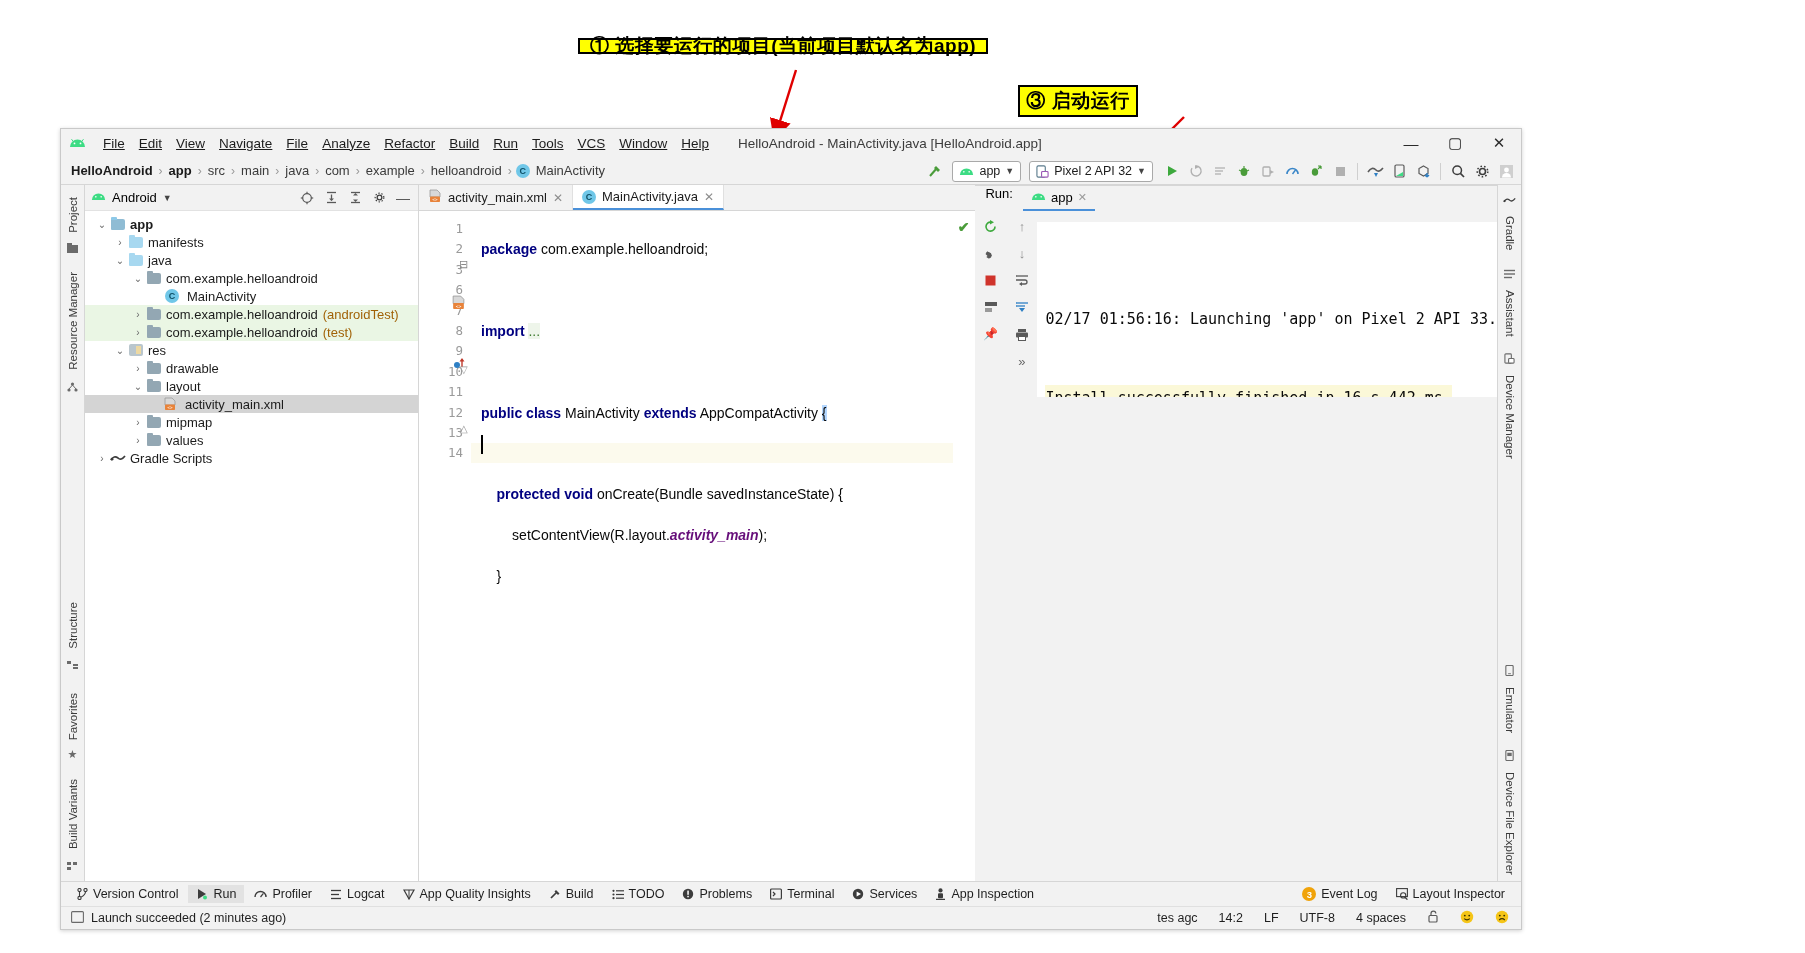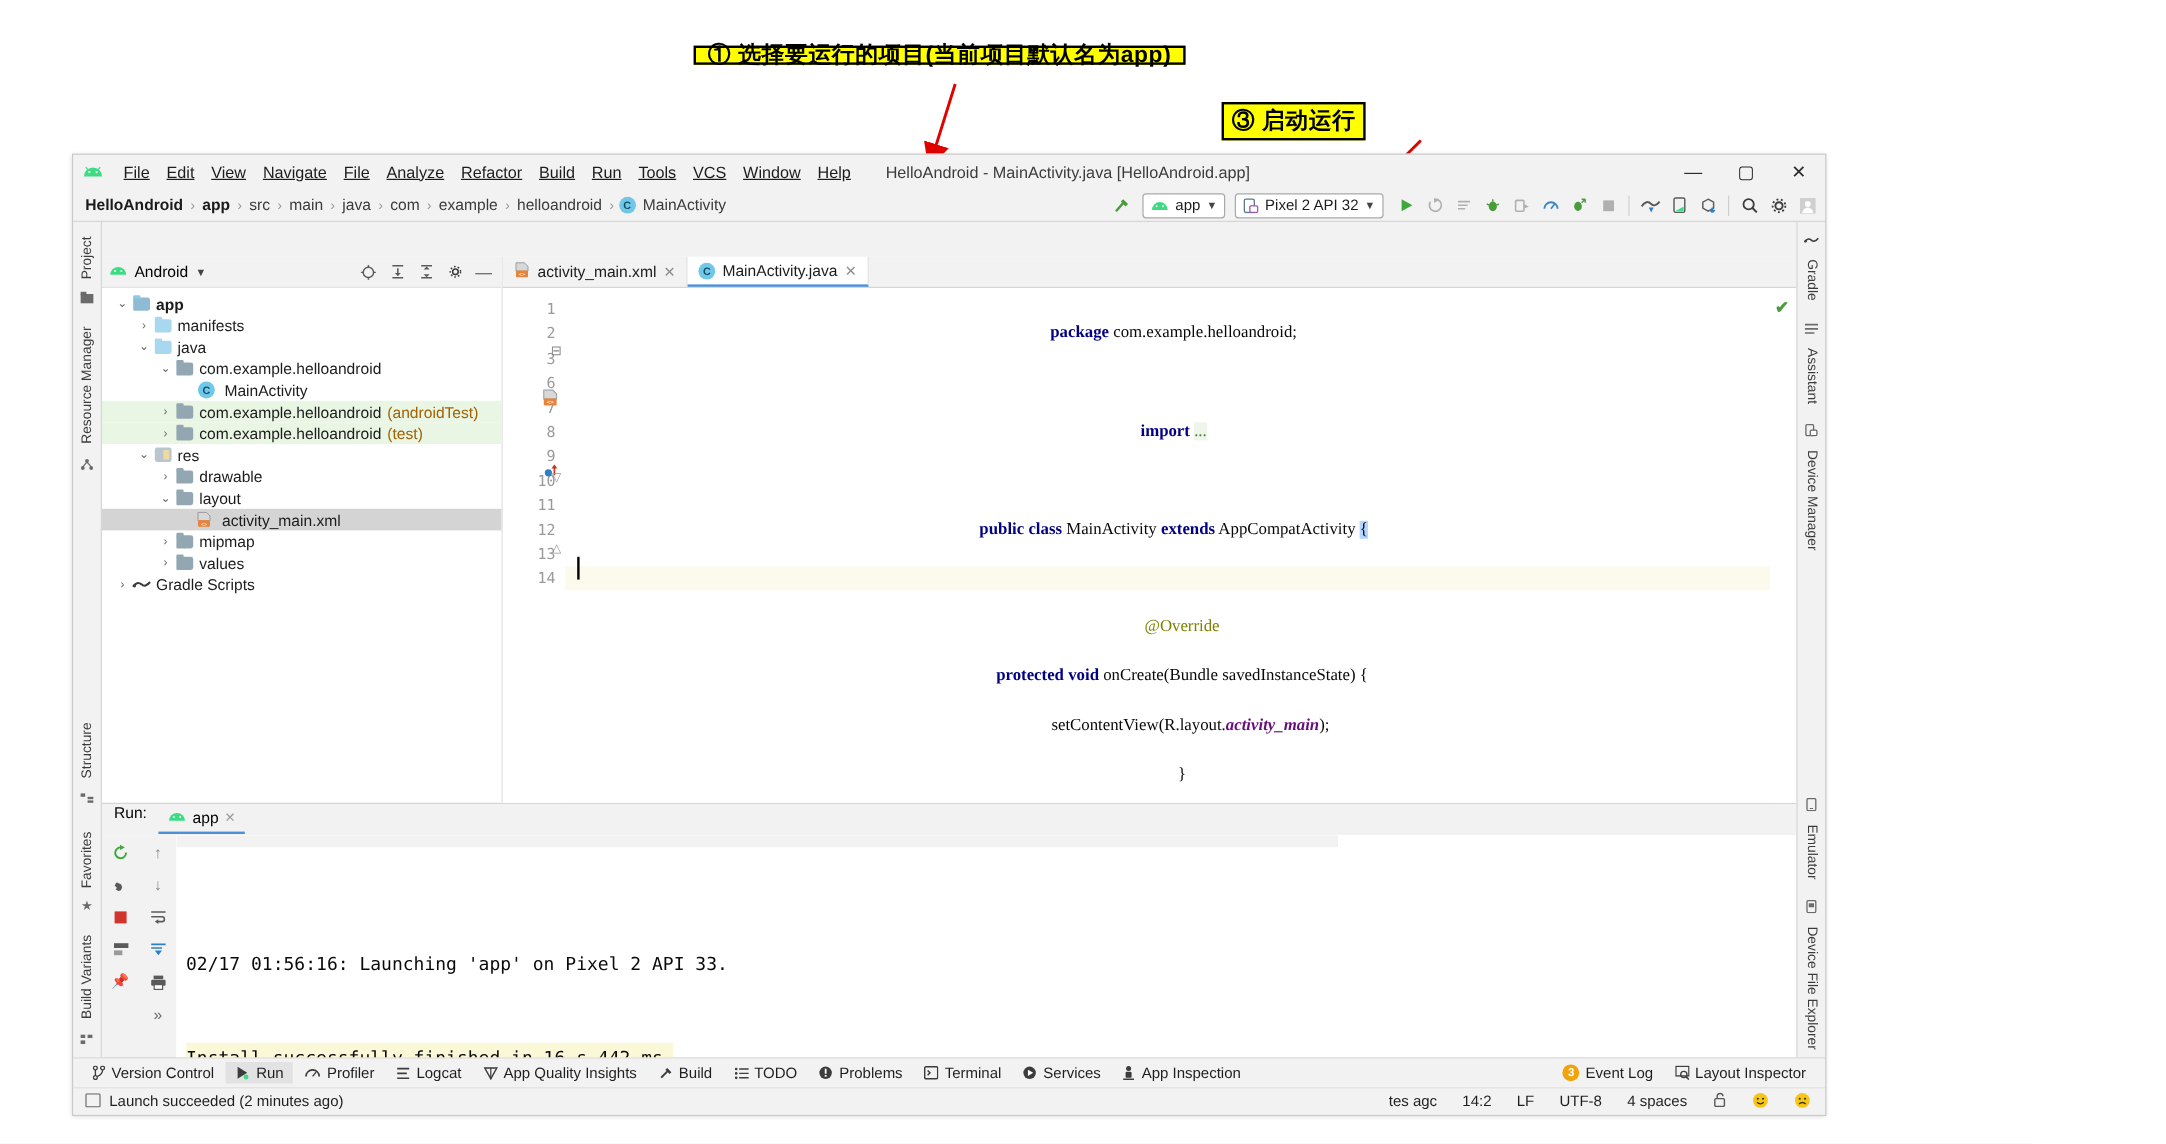--- a/index.html
+++ b/index.html
@@ -116,21 +116,21 @@
     display: flex; flex-direction: column; align-items: center;
     padding-top: 6px; position: relative;
   }
   .vlabel {
     writing-mode: vertical-rl; text-orientation: mixed;
     font-size: 11.5px; color: #3b3b3b; padding: 6px 0; white-space: nowrap;
   }
   .vlabel.rot180 { transform: rotate(180deg); }
   .sidestrip.right { border-right: none; border-left: 1px solid #d6d6d6; }
 
-  .center-col { flex: 1; display: flex; flex-direction: column; min-width: 0; margin-top: 29px; }
+  .center-col { flex: 1; display: flex; min-width: 0; }
   .upper-row { display: flex; flex: 1; min-height: 0; }
 
   
   .project-pane {
     width: 334px; background: #fff; border-right: 1px solid #d6d6d6;
     display: flex; flex-direction: column;
   }
   .pane-head {
     height: 26px; background:#f2f2f2; border-bottom:1px solid #e2e2e2;
     display:flex; align-items:center; padding: 0 6px; gap:6px;
@@ -169,22 +169,22 @@
   .code-area { flex:1; display:flex; min-height:0; position:relative; background:#fff; overflow:hidden; }
   .gutter {
     width: 52px; background:#fff; border-right:none;
     font-family:"DejaVu Sans Mono","Liberation Mono",monospace; font-size:12.5px;
     color:#9a9a9a; text-align:right; padding-top: 8px; position:relative;
   }
   .gline { height: 20.4px; padding-right: 8px; line-height: 20.4px; }
   .gmark { position:absolute; }
   .code {
     flex:1; padding-top: 8px; padding-left: 10px;
-    font-family:Liberation Serif, serif; font-size: 14px;
-    line-height: 20.4px; white-space: pre; position:relative; color:#080808;text-align:center;
+    font-family:Liberation Sans, sans-serif; font-size: 14px;
+    line-height: 20.4px; white-space: pre; position:relative; color:#080808;
   }
   .kw { color:#000080; font-weight: bold; }
   .anno { color:#808000; }
   .fieldv { color:#660e7a; font-style: italic; font-weight:bold; }
   .folded { background:#eef5ea; color:#3d7a2e; }
   .hl-brace { background:#b4d7ff; }
   .curline { position:absolute; left:0; right:0; height:20.4px; background:#fcfaed; }
   .caretline-marker{ position:absolute; width:2px; background:#000; }
   .editor-right-strip { width: 22px; background:#fff; position:relative; }
   .check-ok { position:absolute; right:6px; top:8px; color:#4a9c3a; font-size:14px; font-weight:bold;}
@@ -706,21 +706,20 @@
               </span>
             </div>
 
             <div class="code">
 <div><span class="kw">package</span> com.example.helloandroid;</div>
 <div>&nbsp;</div>
 <div><span class="kw">import</span> <span class="folded">...</span></div>
 <div>&nbsp;</div>
 <div><span class="kw">public class</span> MainActivity <span class="kw">extends</span> AppCompatActivity <span class="hl-brace">{</span></div>
 <div>&nbsp;</div>
-<div>    <span class="anno">@Override</span></div>
 <div>    <span class="kw">protected void</span> onCreate(Bundle savedInstanceState) {</div>
 <div>        setContentView(R.layout.<span class="fieldv">activity_main</span>);</div>
 <div>    }</div>
 
               <span class="caretline-marker" style="left:10px; top:224px; height:19px;"></span>
               
               <span style="position:absolute;left:-12px;top:43px;color:#8a8a8a;font-size:11px;">⊟</span>
               <span style="position:absolute;left:-11px;top:149px;color:#9a9a9a;font-size:10px;">▽</span>
               <span style="position:absolute;left:-11px;top:208px;color:#9a9a9a;font-size:10px;">△</span>
             </div>

